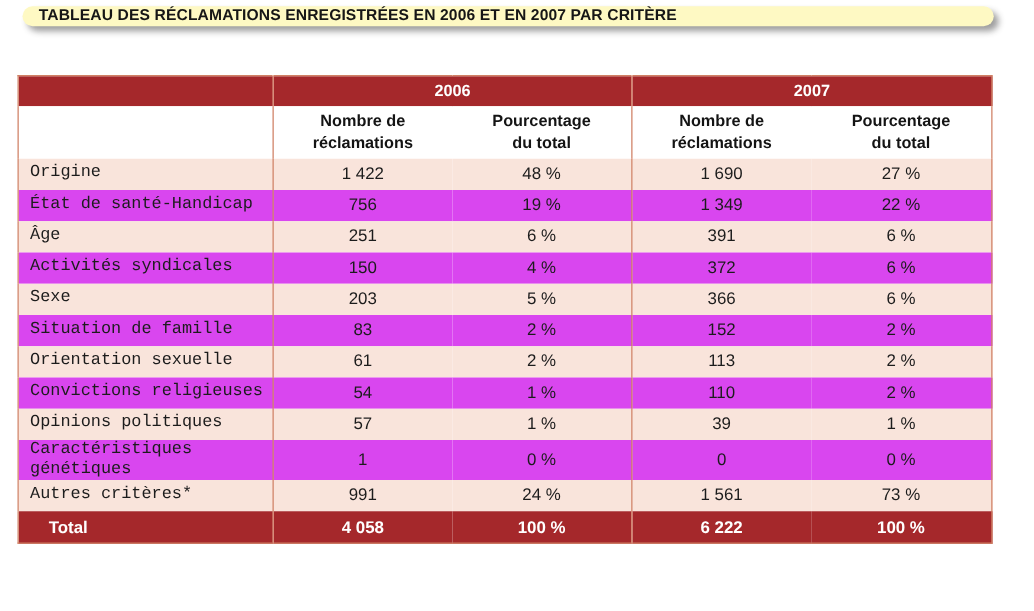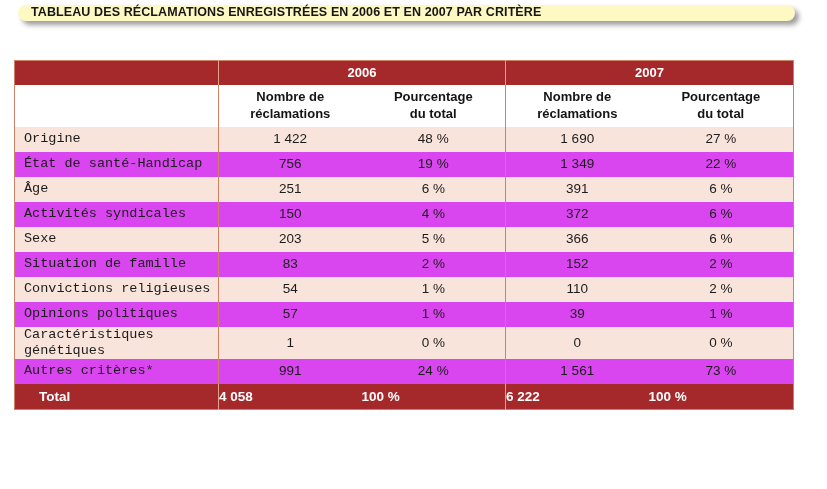--- a/index.html
+++ b/index.html
@@ -86,21 +86,21 @@
     padding-left: 9px;
     white-space: pre-line;
     font-family: Liberation Mono, monospace;
   }
 
   tr.total-row td {
     background: #A5282B;
     color: #ffffff;
     font-weight: bold;
     height: 26px;
-    text-align: left;
+    text-align: center;
     vertical-align: middle;
   }
   tr.total-row td.group-divider { border-left-color: #E2A289; }
   tr.total-row td.label-cell {
     text-align: left;
     padding-left: 24px;
   }
 </style>
 </head>
 <body>
@@ -174,20 +174,27 @@
           <td>6 %</td>
         </tr>
         <tr>
           <td class="label-cell">Situation de famille</td>
           <td class="group-divider">83</td>
           <td>2 %</td>
           <td class="group-divider">152</td>
           <td>2 %</td>
         </tr>
         <tr>
+          <td class="label-cell">Orientation sexuelle</td>
+          <td class="group-divider">61</td>
+          <td>2 %</td>
+          <td class="group-divider">113</td>
+          <td>2 %</td>
+        </tr>
+        <tr>
           <td class="label-cell">Convictions religieuses</td>
           <td class="group-divider">54</td>
           <td>1 %</td>
           <td class="group-divider">110</td>
           <td>2 %</td>
         </tr>
         <tr>
           <td class="label-cell">Opinions politiques</td>
           <td class="group-divider">57</td>
           <td>1 %</td>

